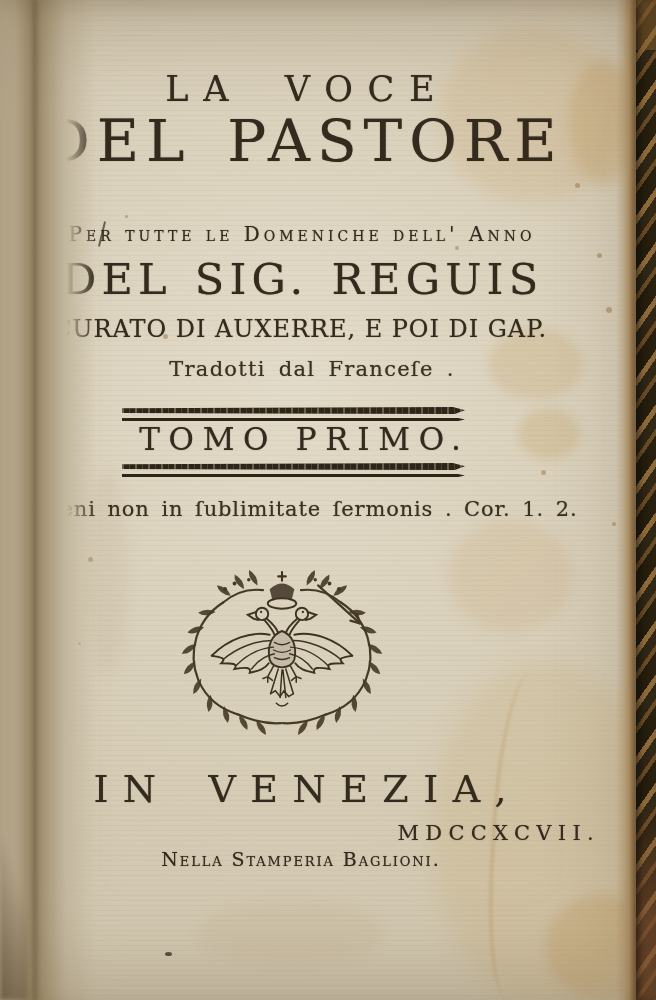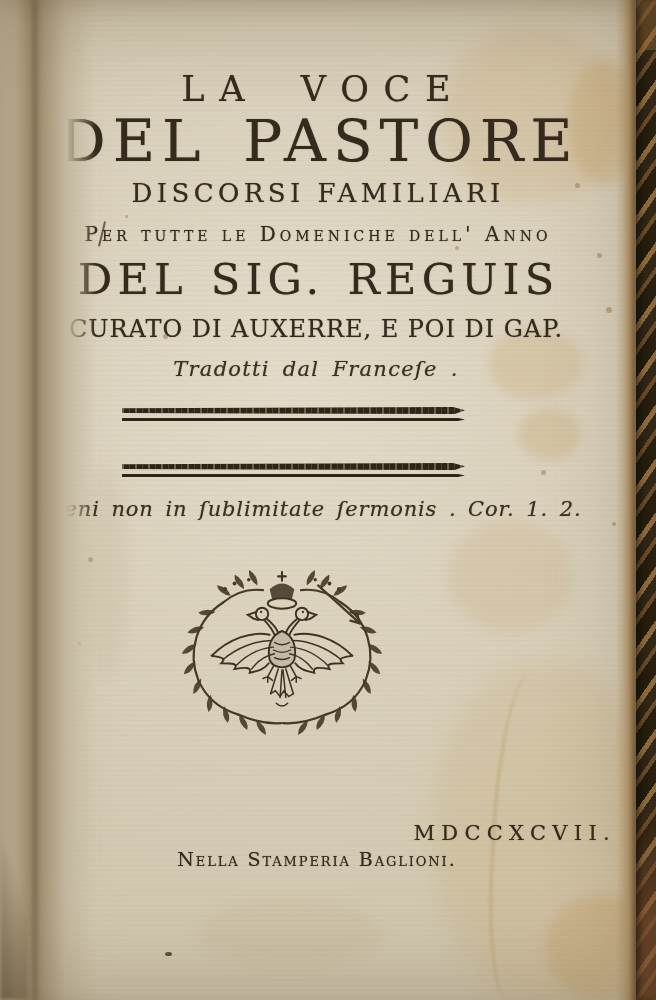--- a/index.html
+++ b/index.html
@@ -24,29 +24,29 @@
       repeating-linear-gradient(125deg, #9c7440 0 5px, #241f12 5px 14px, #6e4d26 14px 18px, #181508 18px 31px),
       #1d1a10;
     box-shadow:inset 5px 0 7px -2px rgba(0,0,0,.65);}
   
   .gutter{position:absolute;top:0;left:0;width:96px;height:100%;pointer-events:none;
     background:linear-gradient(90deg,#cdc2a8 0px,#c2b498 16px,#9b8a6a 34px,#b0a183 46px,#c8bda4 66px,rgba(200,189,164,0) 96px);}
   .crease{position:absolute;top:0;left:33px;width:4px;height:100%;background:rgba(88,70,46,.38);filter:blur(2px);}
   .corner-bl{position:absolute;left:0;bottom:0;width:28px;height:170px;
     background:linear-gradient(70deg, rgba(60,46,24,.6), rgba(0,0,0,0) 70%);filter:blur(2px);}
   
-  .tb{position:absolute;left:16px;width:600px;text-align:center;line-height:1;
+  .tb{position:absolute;left:0;width:600px;text-align:center;line-height:1;
       color:#342b1e;text-shadow:0 0 1px rgba(52,43,28,.6);white-space:nowrap;}
   .t-lavoce  {top:72px; font-size:35px;letter-spacing:.42em;word-spacing:.45em;text-indent:.42em;}
   .t-pastore {top:112px;font-size:58px;letter-spacing:.12em;word-spacing:.18em;text-indent:.12em;}
   .t-discorsi{top:180px;font-size:26px;letter-spacing:.17em;text-indent:.17em;}
   .t-per     {top:224px;font-size:20px;letter-spacing:.2em;font-variant:small-caps;text-indent:.2em;}
   .t-sig     {top:258px;font-size:43px;letter-spacing:.12em;word-spacing:.1em;text-indent:.12em;}
   .t-curato  {top:317px;font-size:24px;letter-spacing:.04em;}
-  .t-italic  {font-style:italic;color:#3a3122;}
+  .t-italic  {color:#3a3122;margin-left:12px;}
   .t-tradotti{top:359px;font-size:21px;letter-spacing:.06em;word-spacing:.25em;}
   .t-tomo    {top:424px;font-size:31px;letter-spacing:.28em;text-indent:.28em;}
   .t-veni    {top:499px;font-size:21px;letter-spacing:.04em;word-spacing:.2em;}
   .t-venezia {top:770px;font-size:38px;letter-spacing:.38em;word-spacing:.3em;text-indent:.38em;}
   .t-year    {top:823px;font-size:21px;letter-spacing:.3em;text-indent:.3em;text-align:right;}
   .t-printer {top:850px;font-size:19px;letter-spacing:.1em;font-variant:small-caps;text-indent:.1em;}
   
   .rulewrap{position:absolute;left:122px;width:343px;}
   .rule-top{top:407px;} .rule-bottom{top:463px;}
   .rule-thick{height:7px;background:#2d2618;
@@ -100,30 +100,30 @@
   <div class="dot" style="left:541px;top:470px;"></div>
   <div class="dot" style="left:612px;top:522px;width:4px;height:4px;"></div>
   <div class="dot" style="left:455px;top:246px;width:4px;height:4px;"></div>
   <div class="dot" style="left:575px;top:183px;"></div>
   <div class="speck" style="left:53px;top:358px;"></div>
   <div class="speck" style="left:165px;top:952px;width:7px;height:4px;"></div>
   <div class="pen-mark"></div>
 
   <div class="tb t-lavoce">LA VOCE</div>
   <div class="tb t-pastore">DEL PASTORE</div>
-  <div class="tb t-discorsi">DISCORSI FAMILIARI</div>
   <div class="tb t-per">Per tutte le Domeniche dell' Anno</div>
   <div class="tb t-sig">DEL SIG. REGUIS</div>
   <div class="tb t-curato">CURATO DI AUXERRE, E POI DI GAP.</div>
   <div class="tb t-italic t-tradotti">Tradotti dal Franceſe .</div>
 
   <div class="rulewrap rule-top">
     <div class="rule-thick"></div>
     <div class="rule-thin"></div>
   </div>
+  <div class="tb t-tomo">TOMO PRIMO.</div>
   <div class="rulewrap rule-bottom">
     <div class="rule-thick"></div>
     <div class="rule-thin"></div>
   </div>
 
   <div class="tb t-italic t-veni">Veni non in ſublimitate ſermonis . Cor. 1. 2.</div>
 
   <svg class="ornament" viewBox="0 0 240 180" aria-hidden="true">
     <defs>
       <path id="leaf" d="M0,0 Q8,-10 17,-7 Q10,2 0,0 Z"></path>
@@ -183,20 +183,21 @@
       </g>
       <use href="#wingL" transform="translate(240,0) scale(-1,1)"></use>
       <path d="M111,107 l-6,11 M105,118 l-5,2 M105,118 l0,6 M105,118 l5,4" stroke-width="1.6"></path>
       <path d="M129,107 l6,11 M135,118 l5,2 M135,118 l0,6 M135,118 l-5,4" stroke-width="1.6"></path>
       <path d="M116,110 L108,136 M120,111 L118,140 M121,111 L124,140 M124,110 L132,136" stroke-width="1.6"></path>
       <path d="M108,136 l5,-3 5,6 4,-6 5,6 5,-3" stroke-width="1.6"></path>
       <path d="M114,146 q6,6 12,0" stroke-width="1.6"></path>
     </g>
   </svg>
 
+  <div class="tb t-venezia">IN VENEZIA,</div>
   <div class="tb t-year">MDCCXCVII.</div>
   <div class="tb t-printer">Nella Stamperia Baglioni.</div>
 
   <div class="gutter"></div>
   <div class="crease"></div>
   <div class="corner-bl"></div>
   <div class="fore-edge"></div>
   <div class="binding"></div>
   <div class="vignette"></div>
 </div>

